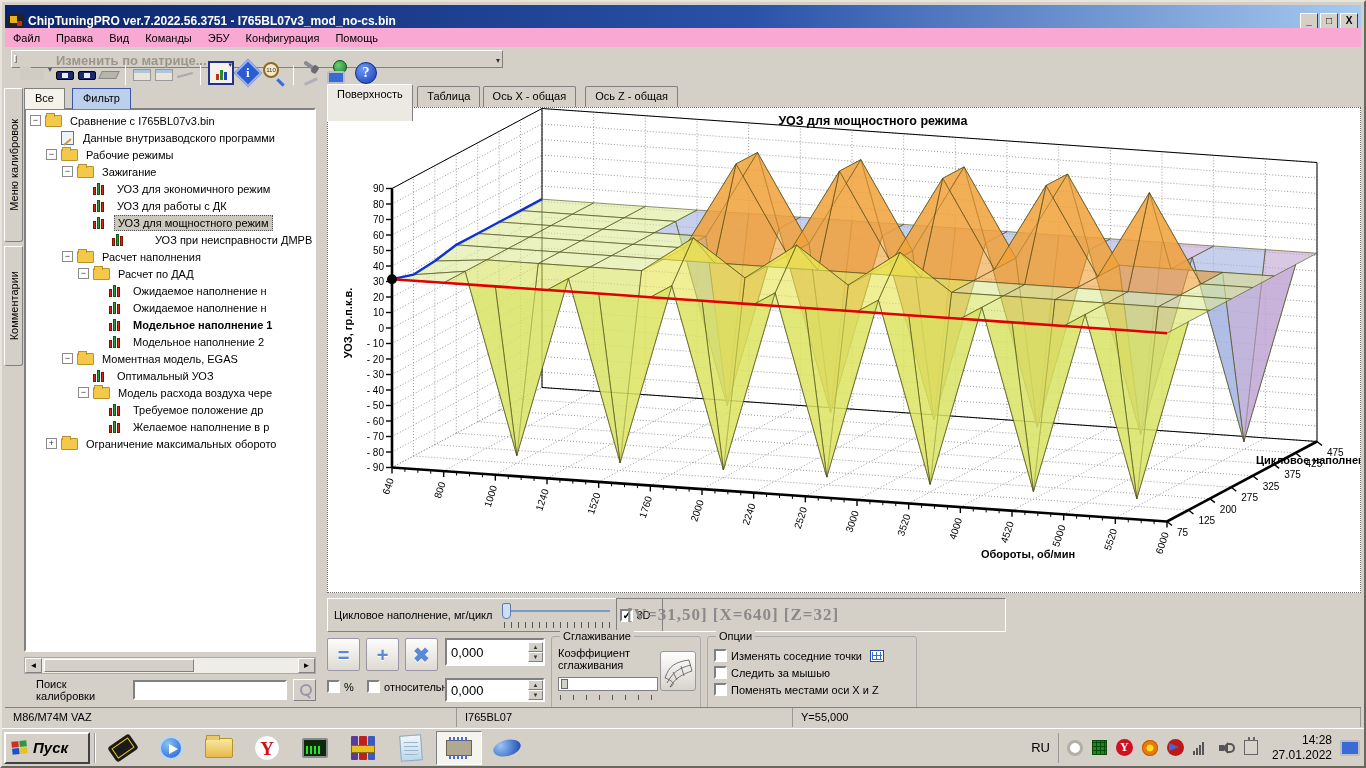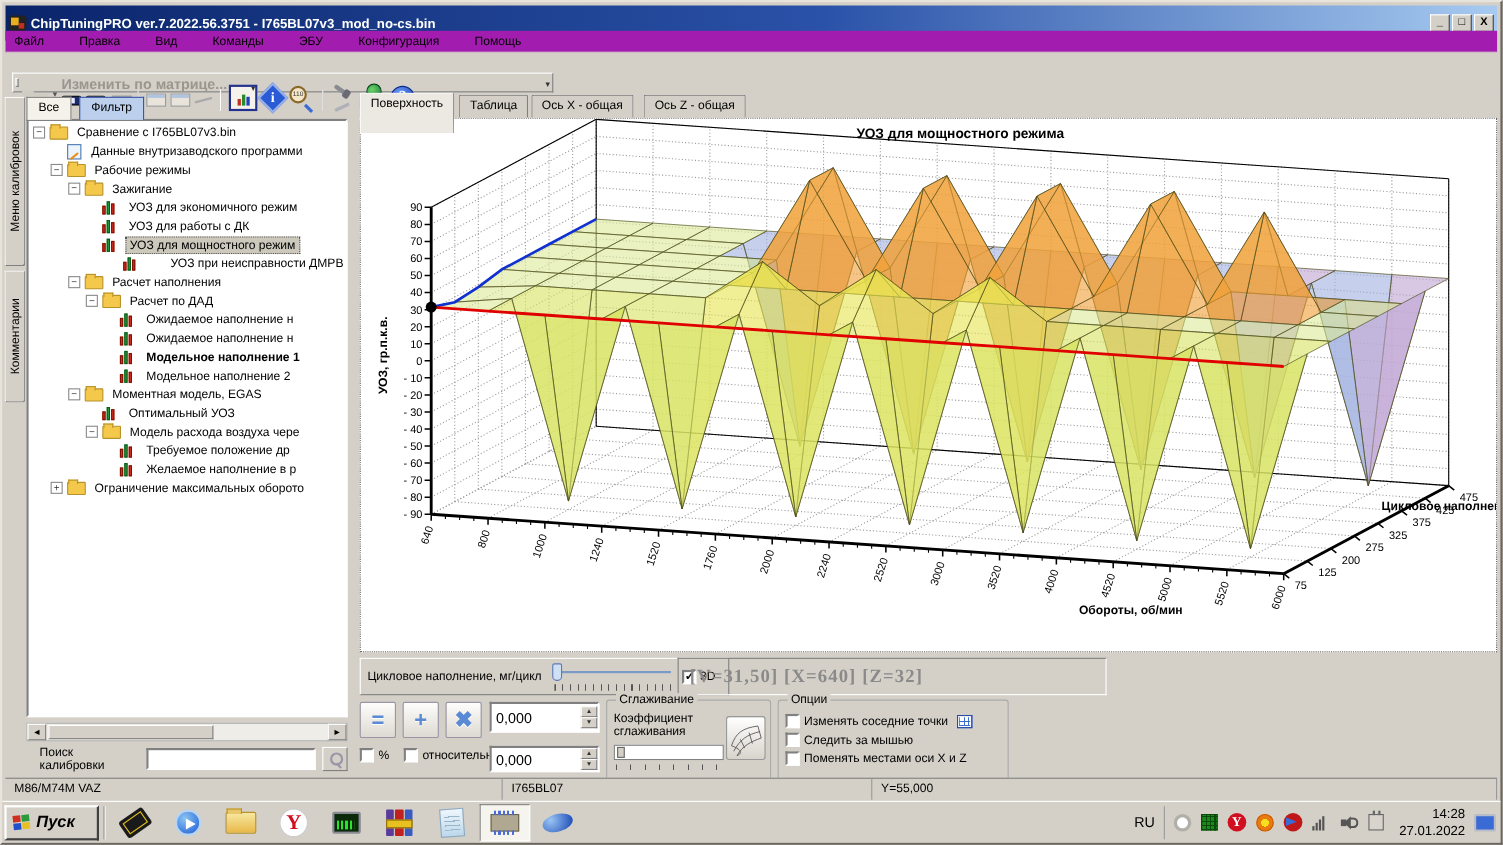--- a/index.html
+++ b/index.html
@@ -13,26 +13,26 @@
     display:flex; align-items:center; padding:0 3px; color:#fff; }
   #title-text { font-weight:bold; font-size:12px; flex:1; white-space:nowrap; overflow:hidden; }
   .tb-btn { width:18px; height:16px; margin-left:2px; background:#d4d0c8; color:#000;
     border:1px solid; border-color:#fff #404040 #404040 #fff; font-size:10px; font-weight:bold;
     display:flex; align-items:center; justify-content:center; line-height:1; }
   #app-icon { width:16px; height:14px; margin-right:4px; position:relative; background:#222; border-radius:2px; }
   #app-icon:before { content:""; position:absolute; left:2px; top:2px; width:7px; height:7px; background:#e8b020; }
   #app-icon:after { content:""; position:absolute; right:2px; bottom:2px; width:5px; height:5px; background:#c03020; }
   
   #menubar { position:absolute; left:3px; top:26px; right:3px; height:20px;
-    display:flex; align-items:center; gap:16px; background:#a21caf; border-bottom:1px solid #d4d0c8; }
+    display:flex; align-items:center; gap:0; background:#f9a8d4; border-bottom:1px solid #d4d0c8; }
   .menu-item { padding:3px 8px; cursor:default; }
   
   #toolbar { position:absolute; left:3px; top:46px; right:3px; height:38px; background:#d4d0c8; }
   #toolbar-inner { position:absolute; left:6px; top:2px; width:492px; height:18px;
-    border:1px solid; border-color:#fff #808080 #808080 #fff; background:#d4d0c8;margin-top:16px; }
+    border:1px solid; border-color:#fff #808080 #808080 #fff; background:#d4d0c8; }
   .tgrip { position:absolute; left:2px; top:4px; bottom:4px; width:3px;
     border:1px solid; border-color:#fff #808080 #808080 #fff; }
   #matrix-label { position:absolute; left:44px; top:2px; font-weight:bold; font-size:13px; color:#9a968e; white-space:nowrap; }
   #tool-row { position:absolute; left:8px; top:14px; display:flex; align-items:center; gap:4px; }
   .open-folder { width:24px; height:20px; margin-top:-10px; background:#cfccc4; clip-path:polygon(0 30%,40% 30%,50% 45%,100% 45%,100% 100%,0 100%); border-radius:2px; }
   .chev { color:#555; font-size:8px; margin-top:-12px; }
   .pill { width:18px; height:9px; background:#1a2a6a; border-radius:2px; border:1px solid #000; position:relative; }
   .pill:after { content:""; position:absolute; left:5px; top:1px; width:6px; height:5px; background:#e8e8ff; }
   .eraser { width:18px; height:8px; background:#b8b4ac; transform:skewX(-25deg); border:1px solid #888; }
   .vsep { width:1px; height:20px; background:#808080; border-right:1px solid #fff; margin:0 3px; }

